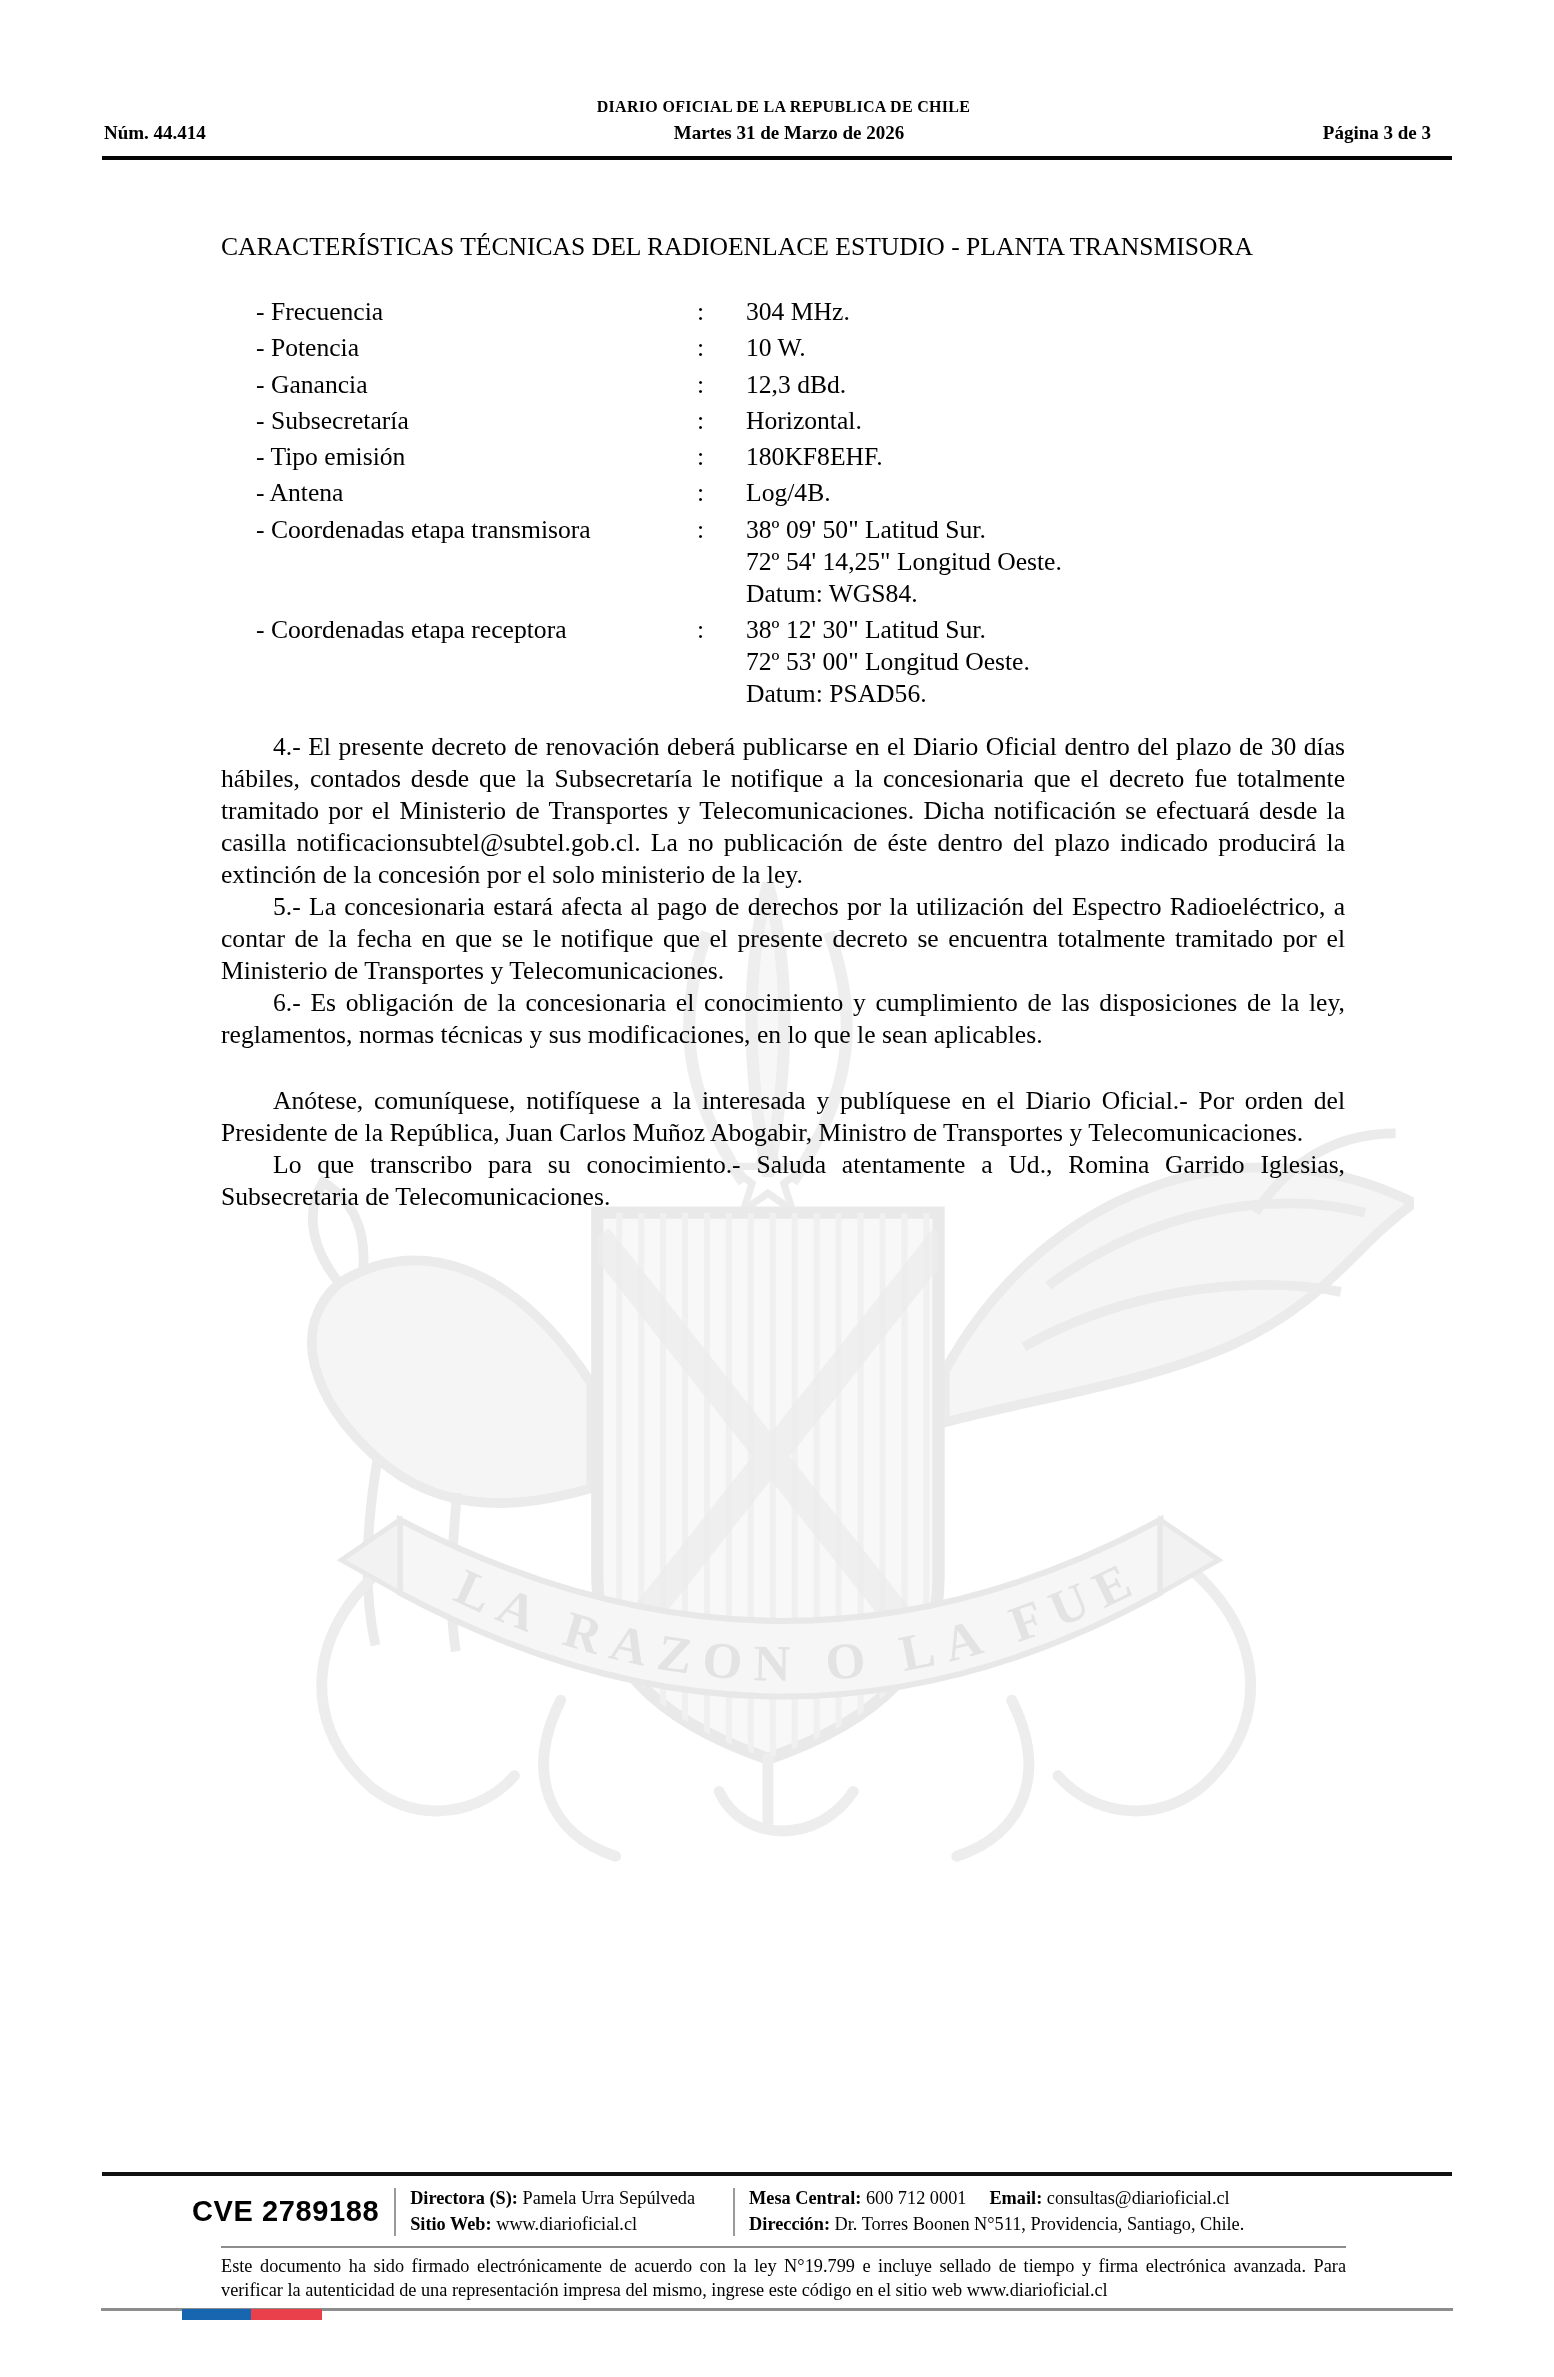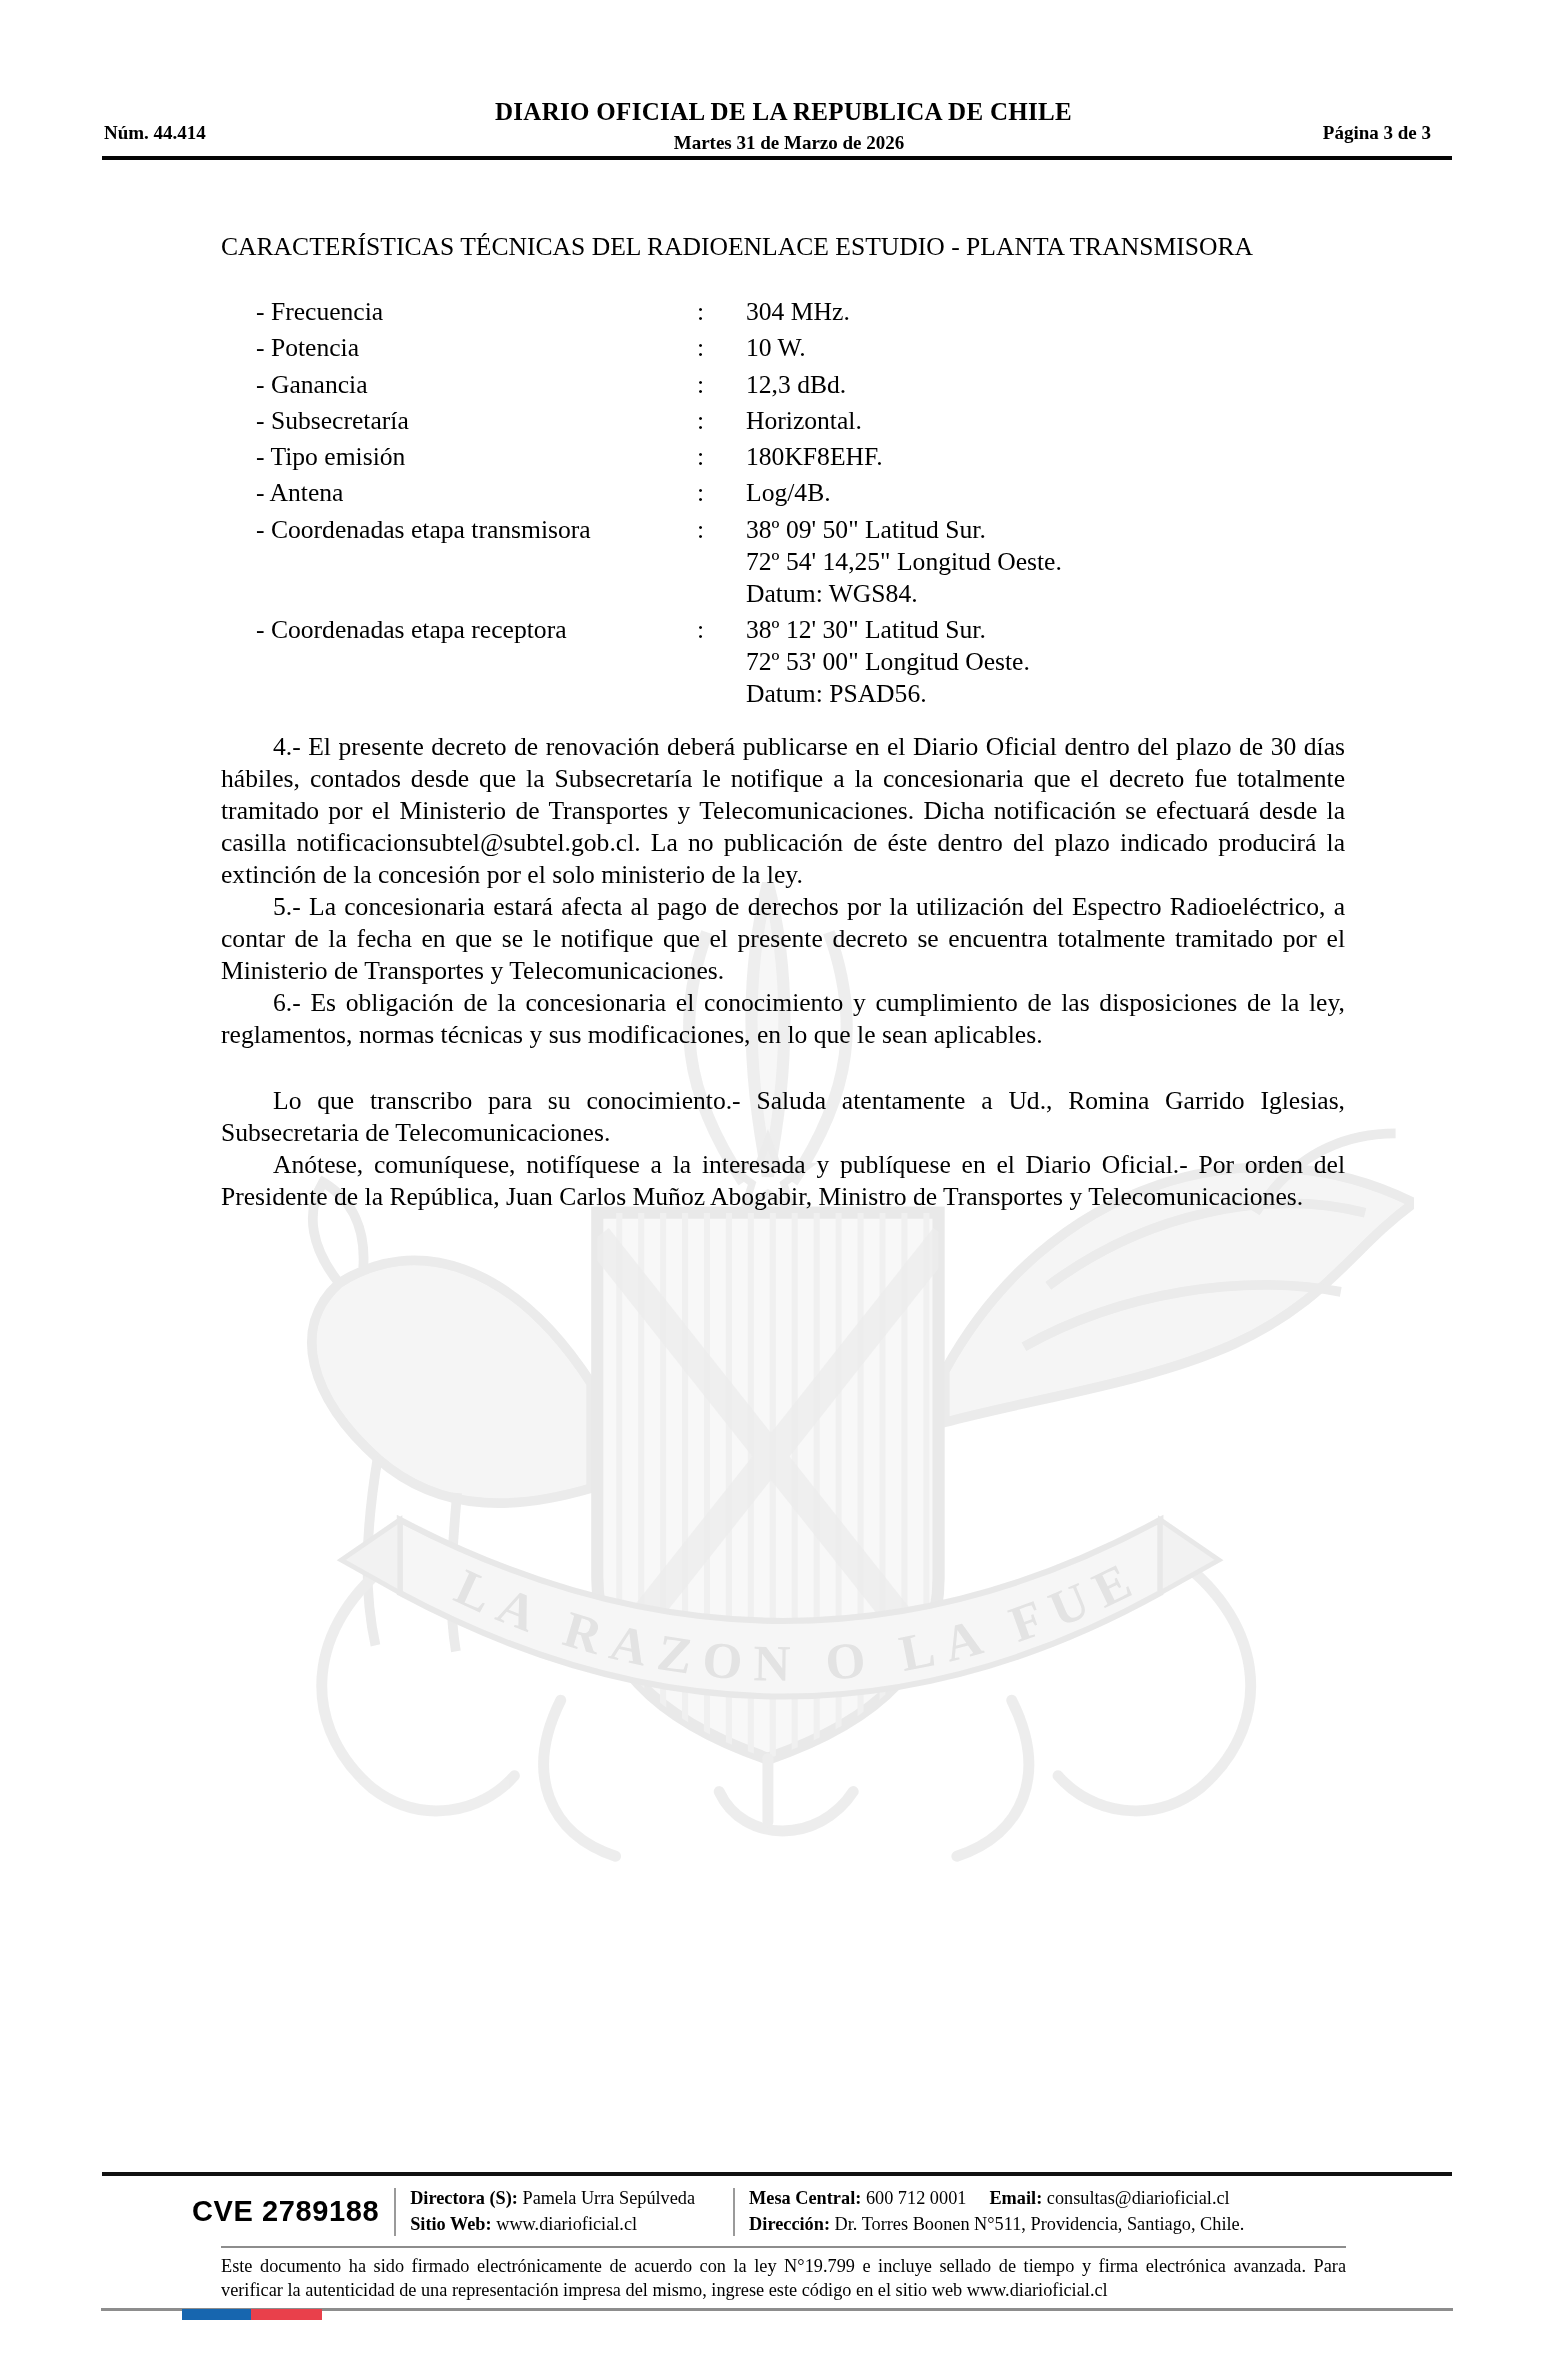--- a/index.html
+++ b/index.html
@@ -4,21 +4,21 @@
 <style>
   html,body{margin:0;padding:0;background:#ffffff;}
   .page{
     position:relative; width:1554px; height:2377px; background:#ffffff;
     font-family:"Liberation Serif","DejaVu Serif",serif; color:#000;
     overflow:hidden;
   }
   
   .hdr-issue{position:absolute; left:104px; top:122px; font-size:19px; font-weight:bold;}
   .hdr-center{position:absolute; left:0; right:0; top:98px; text-align:center;}
-  .hdr-title{font-size:25px; font-weight:bold; letter-spacing:0.3px;margin-left:13px;}
+  .hdr-title{font-size:16px; font-weight:bold; letter-spacing:0.3px;margin-left:13px;}
   .hdr-date{font-size:19px; font-weight:bold; margin-top:6.1px;padding-left:24px;}
   .hdr-page{position:absolute; right:123px; top:122px; font-size:19px; font-weight:bold;}
   .hdr-rule{position:absolute; left:102px; top:156px; width:1350px; height:4.3px; background:#050505;}
   
   .main-col{position:absolute; left:221px; top:230px; width:1124px; font-size:25.6px; line-height:32px;}
   .doc-title{font-weight:normal; font-size:25.6px; line-height:34px; margin:0;
     text-align:justify; text-justify:inter-word;}
   .specs{margin-top:32px;}
   .spec-row{display:flex; align-items:flex-start; margin-bottom:4.3px;}
   .spec-label{width:441px; flex:none;margin-left:35px;}
@@ -208,22 +208,22 @@
   </div>
 </div>
 
     <div class="paras" id="paragraphs">
         <p class="para">4.- El presente decreto de renovación deberá publicarse en el Diario Oficial dentro del plazo de 30 días hábiles, contados desde que la Subsecretaría le notifique a la concesionaria que el decreto fue totalmente tramitado por el Ministerio de Transportes y Telecomunicaciones. Dicha notificación se efectuará desde la casilla notificacionsubtel@subtel.gob.cl. La no publicación de éste dentro del plazo indicado producirá la extinción de la concesión por el solo ministerio de la ley.</p>
         <p class="para">5.- La concesionaria estará afecta al pago de derechos por la utilización del Espectro Radioeléctrico, a contar de la fecha en que se le notifique que el presente decreto se encuentra totalmente tramitado por el Ministerio de Transportes y Telecomunicaciones.</p>
         <p class="para">6.- Es obligación de la concesionaria el conocimiento y cumplimiento de las disposiciones de la ley, reglamentos, normas técnicas y sus modificaciones, en lo que le sean aplicables.</p>
       </div>
 
     <div class="paras closing" id="closing-paragraphs">
+        <p class="para">Anótese, comuníquese, notifíquese a la interesada y publíquese en el Diario Oficial.- Por orden del Presidente de la República, Juan Carlos Muñoz Abogabir, Ministro de Transportes y Telecomunicaciones.</p>
         <p class="para">Lo que transcribo para su conocimiento.- Saluda atentamente a Ud., Romina Garrido Iglesias, Subsecretaria de Telecomunicaciones.</p>
-        <p class="para">Anótese, comuníquese, notifíquese a la interesada y publíquese en el Diario Oficial.- Por orden del Presidente de la República, Juan Carlos Muñoz Abogabir, Ministro de Transportes y Telecomunicaciones.</p>
       </div>
   </div>
 
   <div class="ftr-rule-top"></div>
   <div class="cve-row">
     <div class="cve">CVE 2789188</div>
     <div class="vdiv"></div>
     <div class="ftr-col">
       <div class="ftr-line" id="fc1-l1"><span class="pair"><b>Directora (S): </b>Pamela Urra Sepúlveda</span></div>
       <div class="ftr-line" id="fc1-l2"><span class="pair"><b>Sitio Web: </b>www.diarioficial.cl</span></div>

